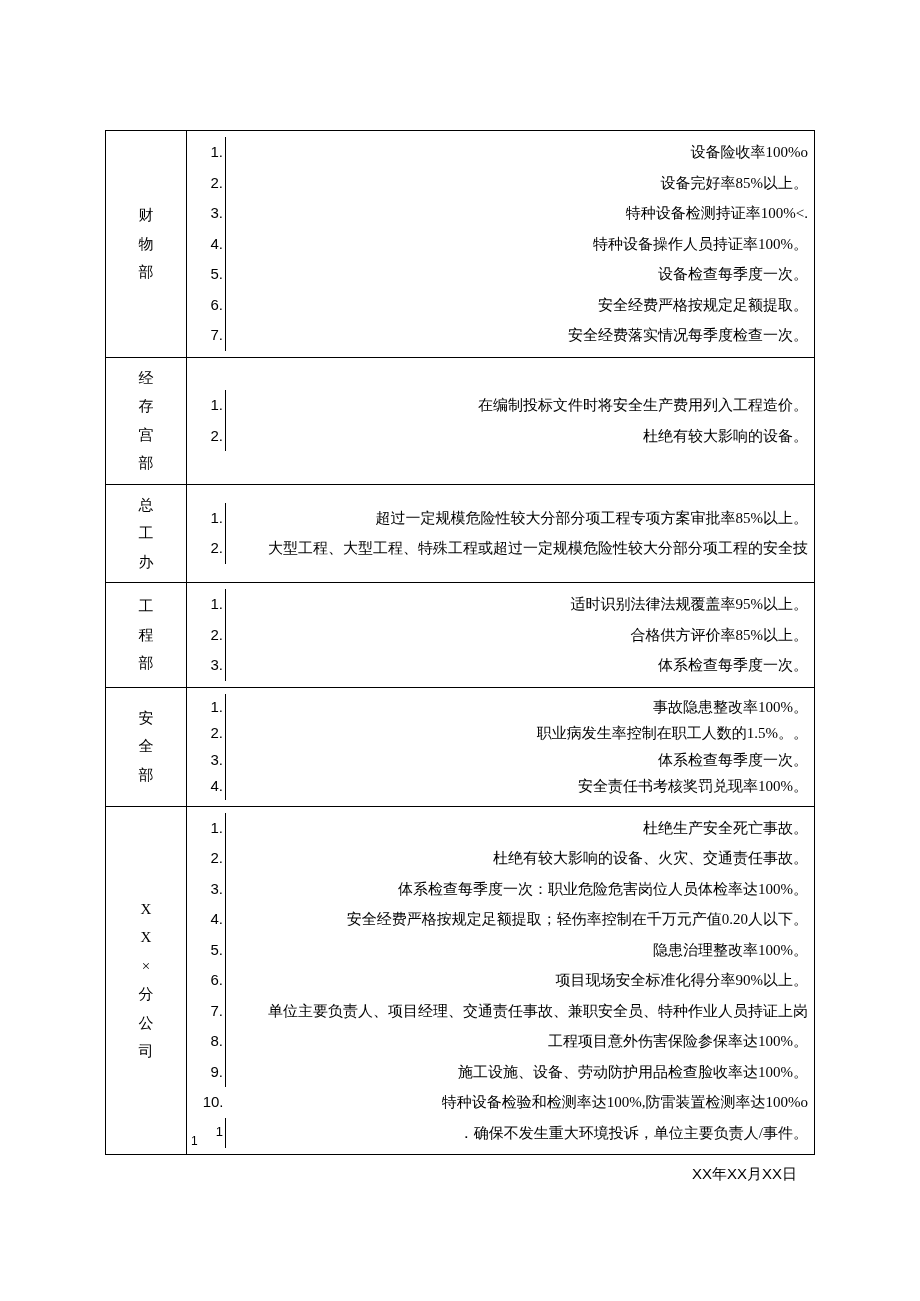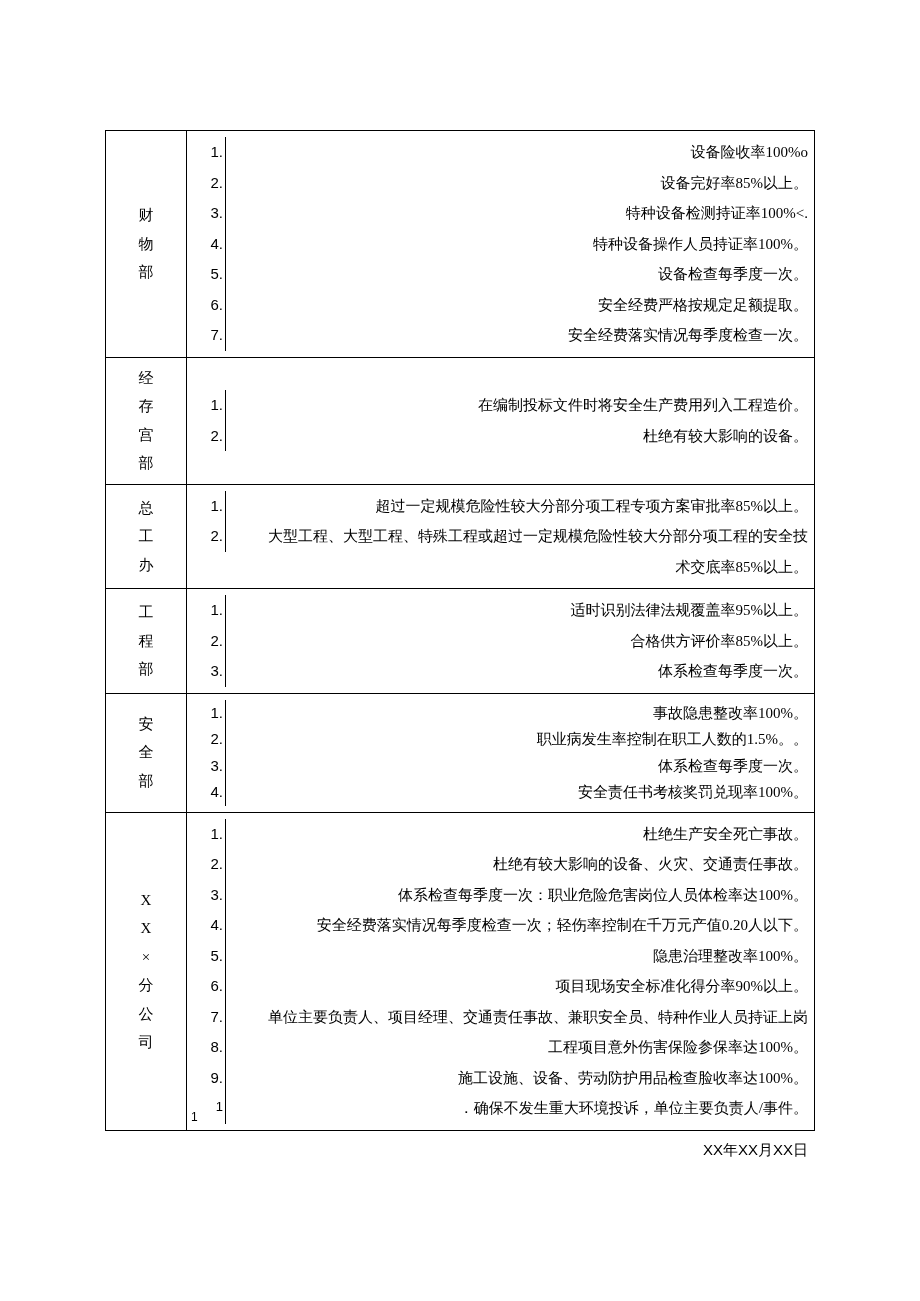--- a/index.html
+++ b/index.html
@@ -76,21 +76,21 @@
   .tight .itemrow .num,
   .tight .itemrow .txt {
     padding-top: 2px;
     padding-bottom: 2px;
   }
   .wrap-cont {
     padding-left: 0;
   }
   .footer-date {
     position: absolute;
-    right: 112px;
+    right: 123px;
     top: auto;
     margin-top: 8px;
     font-family: Arial, "SimSun", serif;
   }
   
   .footnum {
     position: relative;
   }
   .footnum .small1 {
     position: absolute;
@@ -174,24 +174,20 @@
           <td class="body">
             <div class="items spaced">
               <div class="itemrow">
                 <div class="num">1.</div>
                 <div class="txt">超过一定规模危险性较大分部分项工程专项方案审批率85%以上。</div>
               </div>
               <div class="itemrow">
                 <div class="num">2.</div>
                 <div class="txt">大型工程、大型工程、特殊工程或超过一定规模危险性较大分部分项工程的安全技</div>
               </div>
-              <div class="itemrow">
-                <div class="num noborder" style="border-right: none; width: 0px;">&nbsp;</div>
-                <div class="txt wrap-cont" style="padding-left: 0px; margin-left: -30px;">术交底率85%以上。</div>
-              </div>
             </div>
           </td>
         </tr>
         <tr>
           <td class="dept">
             <span class="vchar">工</span>
             <span class="vchar">程</span>
             <span class="vchar">部</span>
           </td>
           <td class="body">
@@ -257,41 +253,45 @@
               <div class="itemrow">
                 <div class="num">2.</div>
                 <div class="txt">杜绝有较大影响的设备、火灾、交通责任事故。</div>
               </div>
               <div class="itemrow">
                 <div class="num">3.</div>
                 <div class="txt">体系检查每季度一次：职业危险危害岗位人员体检率达100%。</div>
               </div>
               <div class="itemrow">
                 <div class="num">4.</div>
-                <div class="txt">安全经费落实情况每季度检查一次；轻伤率控制在千万元产值0.20人以下。</div>
+                <div class="txt">安全经费严格按规定足额提取；轻伤率控制在千万元产值0.20人以下。</div>
               </div>
               <div class="itemrow">
                 <div class="num">5.</div>
                 <div class="txt">隐患治理整改率100%。</div>
               </div>
               <div class="itemrow">
                 <div class="num">6.</div>
                 <div class="txt">项目现场安全标准化得分率90%以上。</div>
               </div>
               <div class="itemrow">
                 <div class="num">7.</div>
                 <div class="txt">单位主要负责人、项目经理、交通责任事故、兼职安全员、特种作业人员持证上岗</div>
               </div>
               <div class="itemrow">
                 <div class="num">8.</div>
                 <div class="txt">工程项目意外伤害保险参保率达100%。</div>
               </div>
               <div class="itemrow">
                 <div class="num">9.</div>
                 <div class="txt">施工设施、设备、劳动防护用品检查脸收率达100%。</div>
+              </div>
+              <div class="itemrow">
+                <div class="num noborder">10.</div>
+                <div class="txt">特种设备检验和检测率达100%,防雷装置检测率达100%o</div>
               </div>
               <div class="itemrow">
                 <div class="num" style="vertical-align: top; font-size: 13px;">1</div>
                 <div class="txt">．确保不发生重大环境投诉，单位主要负责人/事件。</div>
               </div>
             </div>
           </td>
         </tr>
       </tbody>
   </table>

